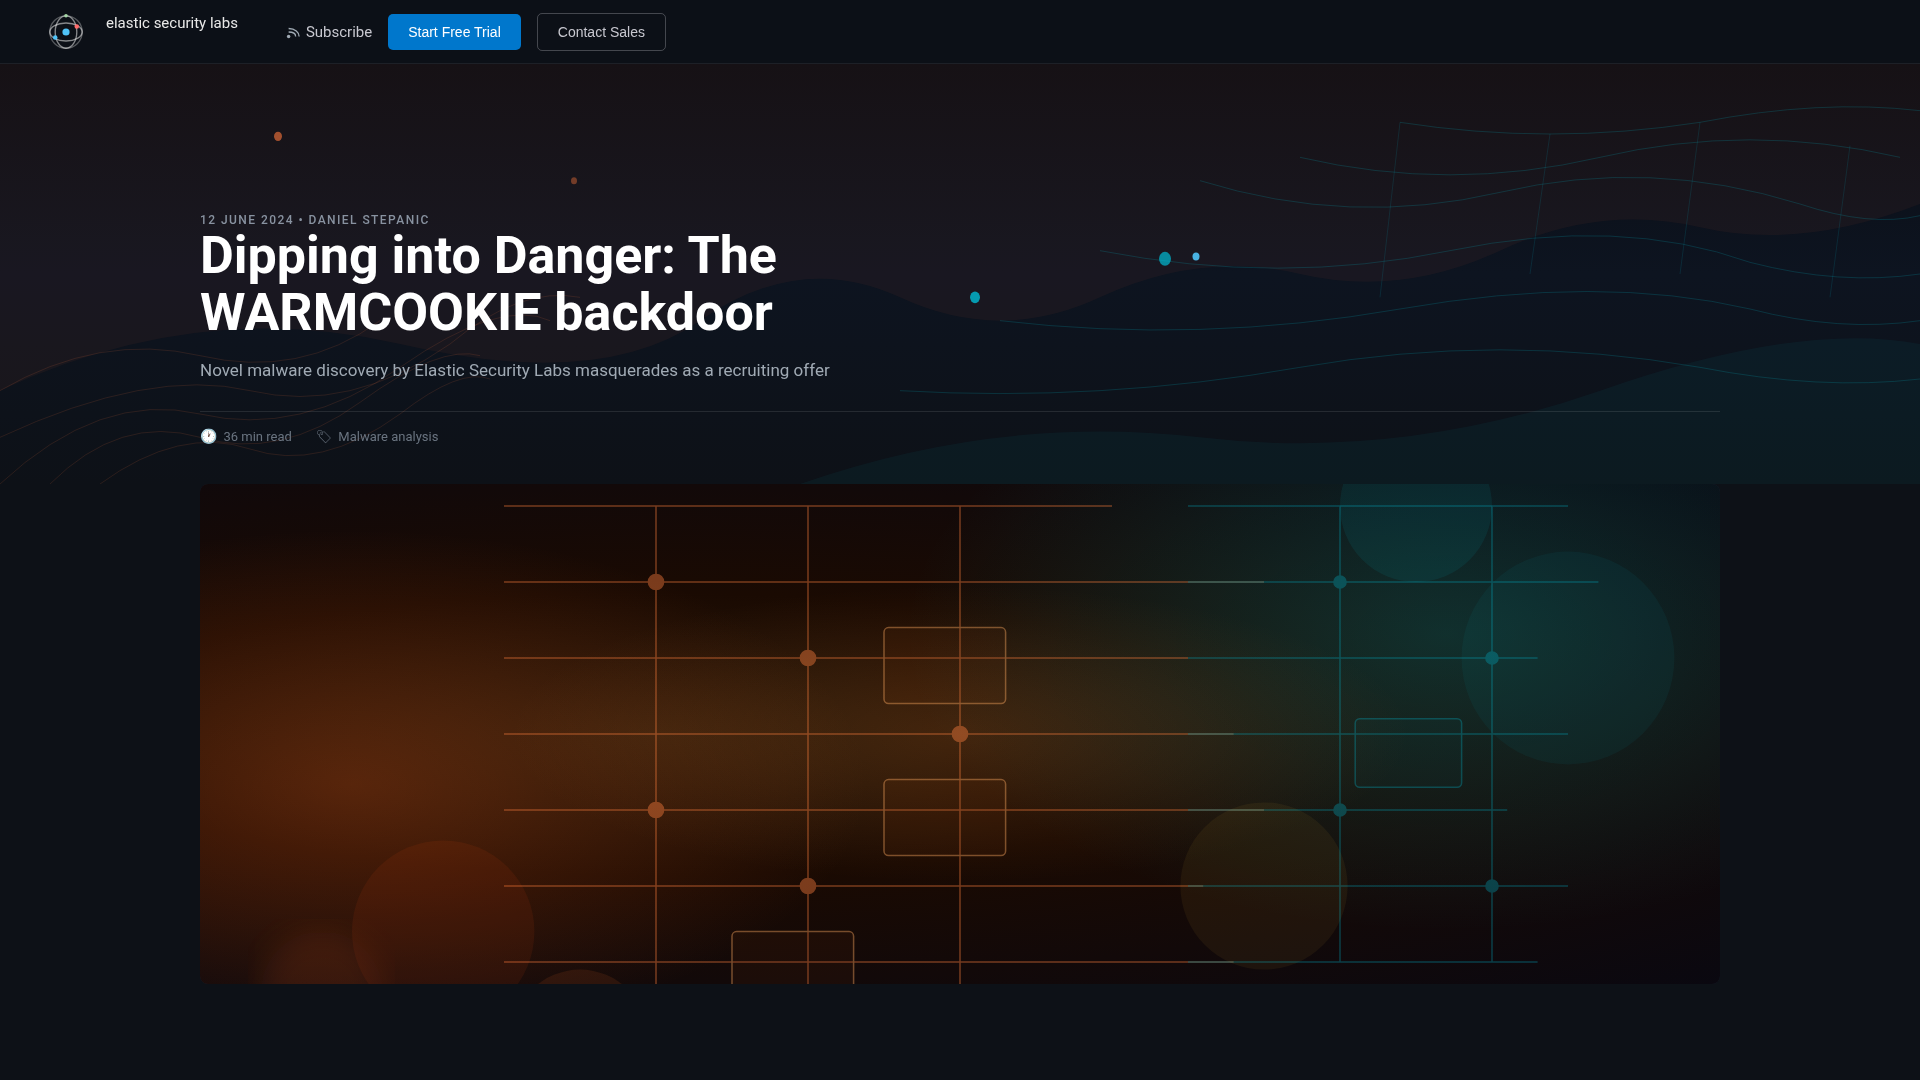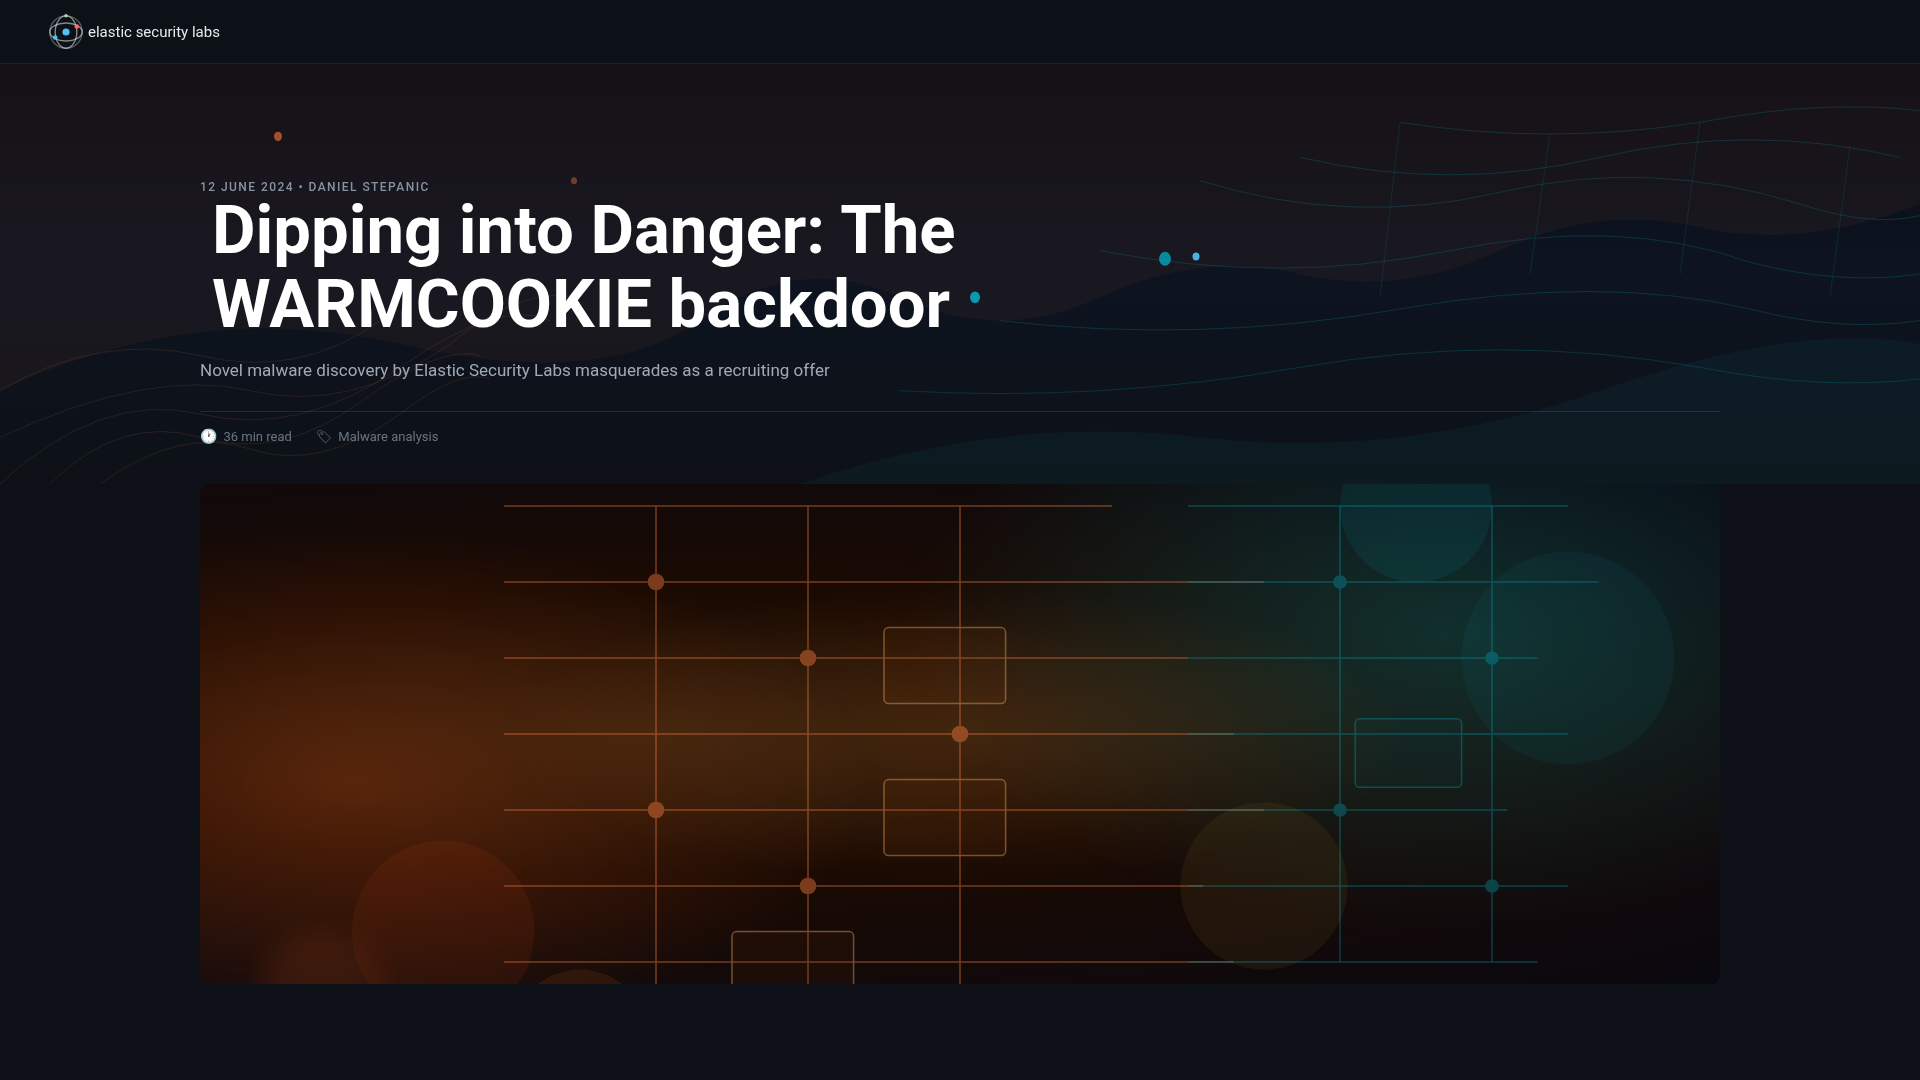--- a/index.html
+++ b/index.html
@@ -23,22 +23,21 @@
       background: rgba(13, 17, 23, 0.95);
       display: flex;
       align-items: center;
       padding: 0 48px;
       z-index: 100;
       border-bottom: 1px solid rgba(255,255,255,0.07);
     }
 
     .nav-logo {
       display: flex;
-      align-items: center;
-      gap: 4px;
+      gap: 22px;
       text-decoration: none;
       color: white;
       margin-right: 48px;
     }
 
     .logo-icon {
       width: 36px;
       height: 36px;
     }
 
@@ -127,27 +126,26 @@
 
     .article-meta {
       font-size: 12px;
       letter-spacing: 0.12em;
       color: #8892a0;
       font-weight: 500;
       text-transform: uppercase;
     }
 
     .article-title {
-      font-size: 67px;
+      font-size: 52px;
       font-weight: 700;
       line-height: 1.1;
       color: #ffffff;
       margin-bottom: 16px;
       max-width: 900px;
-      margin-left: 12px;
     }
 
     .article-subtitle {
       font-size: 17px;
       color: #a0aab4;
       line-height: 1.5;
       margin-bottom: 28px;
     }
 
     .article-stats {
@@ -267,20 +265,32 @@
       <ellipse cx="20" cy="20" rx="18" ry="10" fill="none" stroke="#fff" stroke-width="1.5" opacity="0.5"></ellipse>
       <circle cx="20" cy="20" r="4" fill="#4fc3f7"></circle>
       <circle cx="32" cy="14" r="2.5" fill="#ff6b6b"></circle>
       <circle cx="8" cy="26" r="2.5" fill="#4fc3f7"></circle>
       <circle cx="20" cy="2" r="2" fill="#a5d6a7"></circle>
     </svg>
     <span class="nav-brand-text">elastic security labs</span>
   </a>
 
 
+  <div class="nav-actions">
+    <a class="subscribe-link" href="#">
+      <svg class="rss-icon" viewBox="0 0 16 16" fill="none">
+        <circle cx="3" cy="13" r="2" fill="#a0aab4"></circle>
+        <path d="M3 8 C8.5 8 11 10.5 11 13" stroke="#a0aab4" stroke-width="1.5" fill="none"></path>
+        <path d="M3 4 C10.5 4 15 8.5 15 13" stroke="#a0aab4" stroke-width="1.5" fill="none"></path>
+      </svg>
+      <span>Subscribe</span>
+    </a>
+    <button class="btn-trial">Start Free Trial</button>
+    <button class="btn-contact">Contact Sales</button>
+  </div>
 </nav>
 
 <div class="hero">
 
   <svg class="mesh-svg" viewBox="0 0 1920 360" preserveAspectRatio="none" xmlns="http://www.w3.org/2000/svg">
     <defs>
       <linearGradient id="meshGrad" x1="0" y1="0" x2="1" y2="1">
         <stop offset="0%" stop-color="#1a3a5c" stop-opacity="0.3"></stop>
         <stop offset="100%" stop-color="#0a1a2a" stop-opacity="0.1"></stop>
       </linearGradient>

